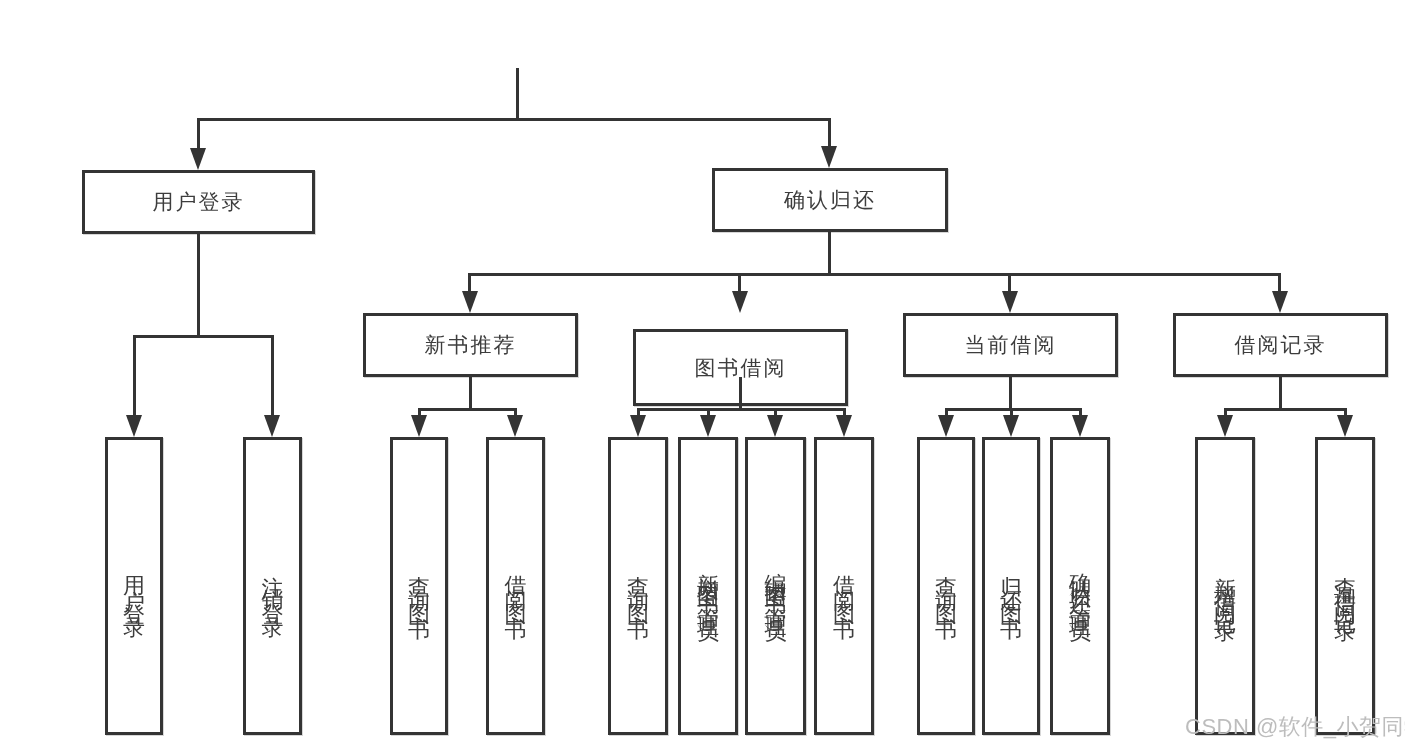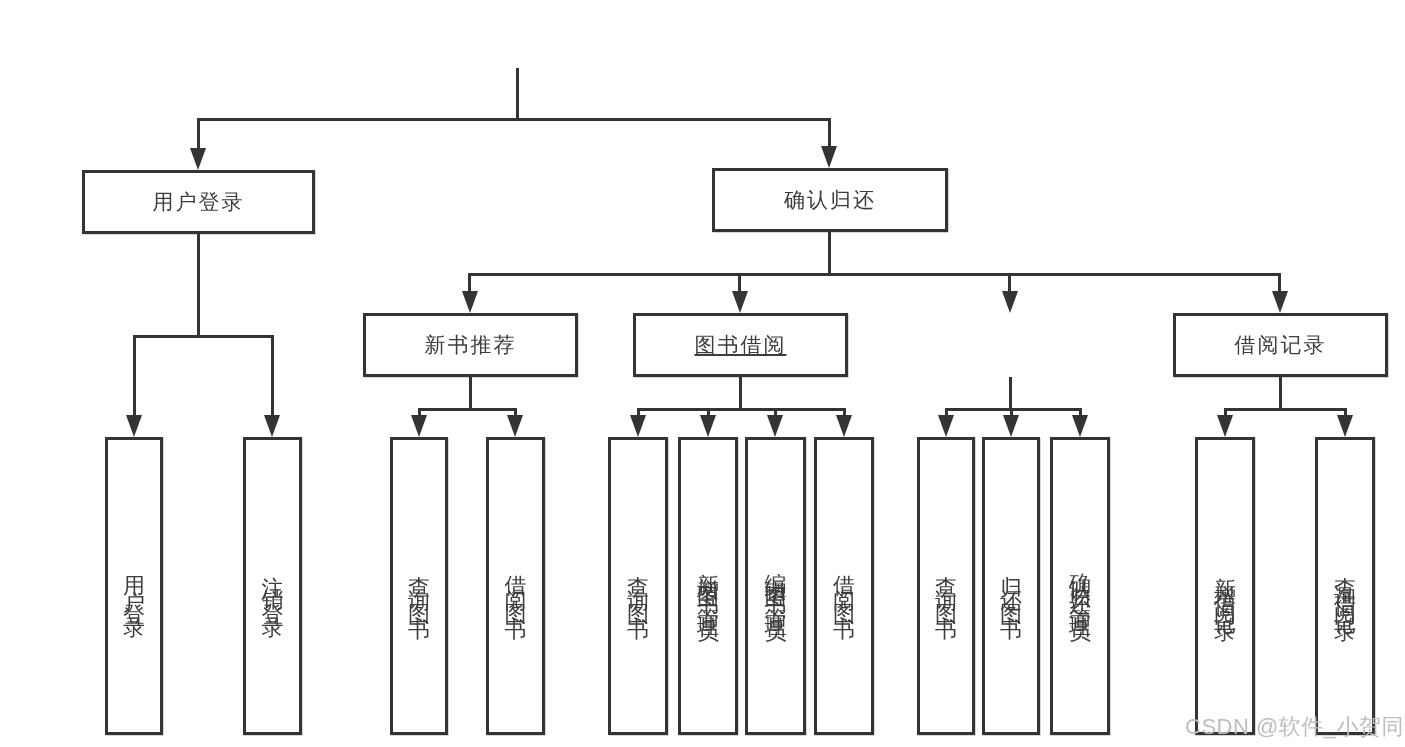--- a/index.html
+++ b/index.html
@@ -43,21 +43,22 @@
 </head>
 <body>
 
 <div class="canvas">
 
 
   <div class="node hnode" style="left:82px;top:170px;width:233px;height:64px;">用户登录</div>
   <div class="node hnode" style="left:712px;top:168px;width:236px;height:64px;">确认归还</div>
 
   <div class="node hnode" style="left:363px;top:313px;width:215px;height:64px;">新书推荐</div>
-  <div class="node hnode" style="left:633px;top:313px;width:215px;height:64px;text-decoration:underline;">图书借阅</div>
+  <div class="node hnode" style="left:633px;top:329px;width:215px;height:77px;">图书借阅</div>
+  <div class="node hnode" style="left:903px;top:313px;width:215px;height:64px;">当前借阅</div>
   <div class="node hnode" style="left:1173px;top:313px;width:215px;height:64px;">借阅记录</div>
 
   <div class="node vnode sp4" style="left:105px;top:437px;width:58px;height:298px;">用户登录</div>
   <div class="node vnode sp4" style="left:243px;top:437px;width:59px;height:298px;">注销登录</div>
 
   <div class="node vnode sp4" style="left:390px;top:437px;width:58px;height:298px;">查询图书</div>
   <div class="node vnode sp4" style="left:486px;top:437px;width:59px;height:298px;">借阅图书</div>
 
   <div class="node vnode sp4" style="left:608px;top:437px;width:60px;height:298px;">查询图书</div>
   <div class="node vnode spL" style="left:678px;top:437px;width:60px;height:298px;">新增图书（管理员）</div>

